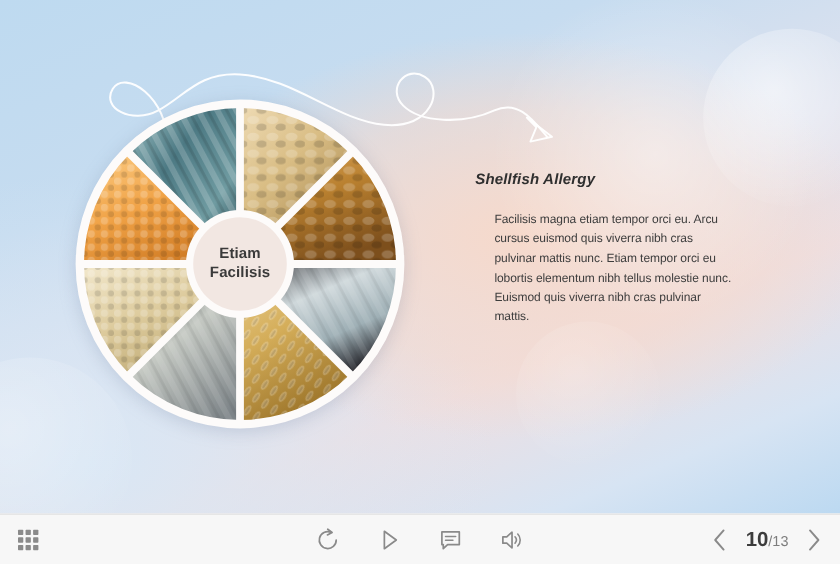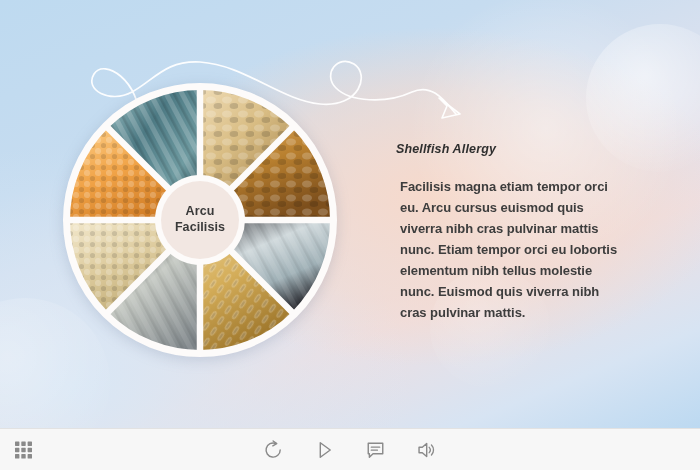--- a/index.html
+++ b/index.html
@@ -43,21 +43,21 @@
     font-size:12.5px;font-weight:bold;color:#3a3a3a;line-height:1.25;
     letter-spacing:.1px;
   }
 
   
   .panel{position:absolute;left:396px;top:142px;width:232px;}
   .panel-title{
     font-size:12.5px;font-weight:bold;color:#2f2f2f;margin:0 0 20px 0;letter-spacing:.15px;font-style:italic;
   }
   .panel-body{
-    font-size:13px;color:#3d3d3d;line-height:1.62;margin:4px;letter-spacing:-.05px;font-weight:bold;
+    font-size:10px;color:#3d3d3d;line-height:1.62;margin:16px;letter-spacing:-.05px;
   }
 
   
   .toolbar{
     position:absolute;left:0;top:428px;width:700px;height:42px;
     background:#f7f7f7;border-top:1px solid #e2e2e2;
     display:flex;align-items:center;
   }
   .tb-left{position:absolute;left:14px;top:50%;transform:translateY(-50%);display:flex;align-items:center;}
   .tb-center{position:absolute;left:0;right:0;top:50%;transform:translateY(-50%);
@@ -221,21 +221,21 @@
           </g>
         </g>
 
         <circle cx="138" cy="138" r="133.5" fill="none" stroke="#fdfbfa" stroke-width="7"></circle>
 
         <circle cx="138" cy="138" r="45" fill="#fdfbfa"></circle>
       </svg>
 
       <div class="hub">
         <span>
-          <span>Arcu</span><br>
+          <span>Etiam</span><br>
           <span>Facilisis</span>
         </span>
       </div>
     </div>
 
     <div class="panel">
       <h2 class="panel-title">Shellfish Allergy</h2>
       <p class="panel-body">Facilisis magna etiam tempor orci eu. Arcu cursus euismod quis viverra nibh cras pulvinar mattis nunc. Etiam tempor orci eu lobortis elementum nibh tellus molestie nunc. Euismod quis viverra nibh cras pulvinar mattis.</p>
     </div>
   </div>
@@ -284,14 +284,33 @@
 
       <div class="tb-btn">
         <svg width="21" height="21" viewBox="0 0 22 22">
           <path d="M3.2,8.2 H6.6 L11.2,4.2 V17.8 L6.6,13.8 H3.2 Z" fill="none" stroke="#8a8a8a" stroke-width="1.5" stroke-linejoin="round"></path>
           <path d="M13.8,8.2 A4.2,4.2 0 0,1 13.8,13.8" fill="none" stroke="#8a8a8a" stroke-width="1.4" stroke-linecap="round"></path>
           <path d="M16.2,5.8 A7.4,7.4 0 0,1 16.2,16.2" fill="none" stroke="#8a8a8a" stroke-width="1.4" stroke-linecap="round"></path>
         </svg>
       </div>
     </div>
 
+    <div class="tb-right">
+      <div class="tb-btn">
+        <svg width="16" height="22" viewBox="0 0 16 22">
+          <path d="M11,3 L4,11 L11,19" fill="none" stroke="#8a8a8a" stroke-width="1.6" stroke-linecap="round" stroke-linejoin="round"></path>
+        </svg>
+      </div>
+
+      <div class="pager">
+        <span class="cur">10</span>
+          <span class="tot">/</span>
+          <span class="tot">13</span>
+      </div>
+
+      <div class="tb-btn">
+        <svg width="16" height="22" viewBox="0 0 16 22">
+          <path d="M5,3 L12,11 L5,19" fill="none" stroke="#8a8a8a" stroke-width="1.6" stroke-linecap="round" stroke-linejoin="round"></path>
+        </svg>
+      </div>
+    </div>
   </div>
 </div>
 
 </body></html>

